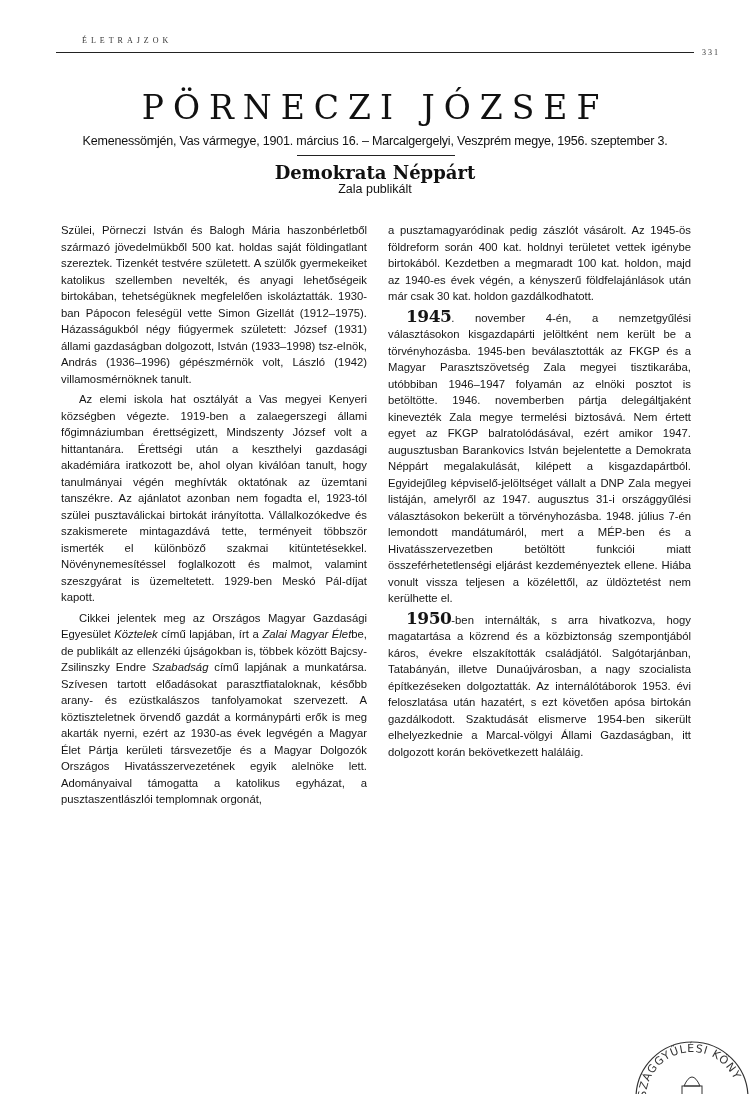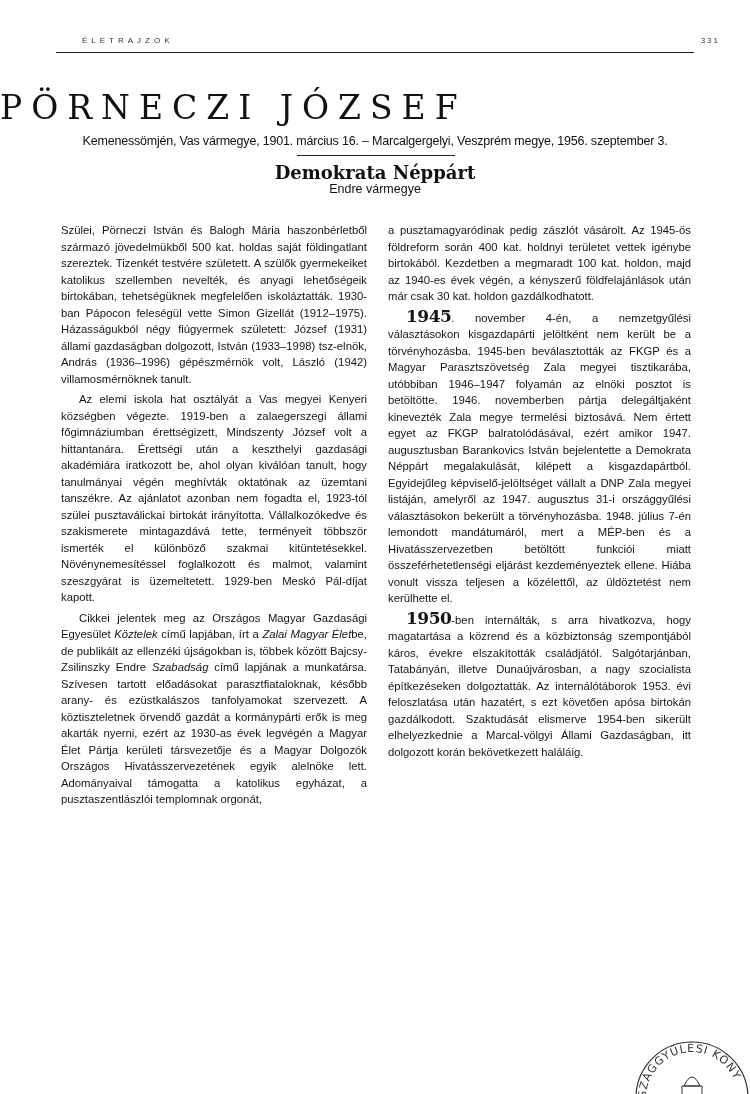--- a/index.html
+++ b/index.html
@@ -3,30 +3,30 @@
 <meta charset="utf-8">
 <style>
   html, body { margin: 0; padding: 0; background: #ffffff; }
   body {
     width: 750px; height: 1094px; position: relative; overflow: hidden;
     font-family: "DejaVu Sans", sans-serif; color: #1a1a1a;
   }
   .running-head {
     position: absolute; left: 56px; top: 36px; width: 638px;
     font-size: 8px; letter-spacing: 4px; color: #333;
-    font-family: Liberation Sans, sans-serif;
+    font-family: Liberation Serif, serif;
     padding-left: 26px;
   }
-  .running-head .pg { position: absolute; right: 0; top: 0; letter-spacing: 2px; }
+  .running-head .pg { position: absolute; right: 0; top: 12px; letter-spacing: 2px; }
   .head-rule {
     position: absolute; left: 56px; top: 52px; width: 638px; height: 0;
     border-top: 1px solid #222;
   }
   .title {
-    position: absolute; left: 0; top: 88px; width: 750px; 
+    position: absolute; left: 0; top: 88px; width: 750px; text-align: center;
     font-family: "DejaVu Serif", serif; font-size: 33px; letter-spacing: 9px;
     font-weight: normal; color: #111;
   }
   .lifespan {
     position: absolute; left: 0; top: 134px; width: 750px; text-align: center;
     font-family: "Liberation Sans", sans-serif; font-size: 12.5px; color: #111;
     letter-spacing: -0.2px;
   }
   .mid-rule {
     position: absolute; left: 297px; top: 155px; width: 158px; height: 0;
@@ -64,21 +64,21 @@
 <div class="running-head">
   <span>ÉLETRAJZOK</span>
   <span class="pg">331</span>
 </div>
 <div class="head-rule"></div>
 
 <h1 class="title" style="margin:0;">PÖRNECZI JÓZSEF</h1>
 <div class="lifespan">Kemenessömjén, Vas vármegye, 1901. március 16. – Marcalgergelyi, Veszprém megye, 1956. szeptember 3.</div>
 <div class="mid-rule"></div>
 <div class="party">Demokrata Néppárt</div>
-<div class="county">Endre vármegye</div>
+<div class="county">Zala publikált</div>
 
 <div class="col left">
   <p>Szülei, Pörneczi István és Balogh Mária haszonbérletből származó jövedelmükből 500 kat. holdas saját földingatlant szereztek. Tizenkét testvére született. A szülők gyermekeiket katolikus szellemben nevelték, és anyagi lehetőségeik birtokában, tehetségüknek megfelelően iskoláztatták. 1930-ban Pápocon feleségül vette Simon Gizellát (1912–1975). Házasságukból négy fiúgyermek született: József (1931) állami gazdaságban dolgozott, István (1933–1998) tsz-elnök, András (1936–1996) gépészmérnök volt, László (1942) villamosmérnöknek tanult.</p>
   <p class="indent">Az elemi iskola hat osztályát a Vas megyei Kenyeri községben végezte. 1919-ben a zalaegerszegi állami főgimnáziumban érettségizett, Mindszenty József volt a hittantanára. Érettségi után a keszthelyi gazdasági akadémiára iratkozott be, ahol olyan kiválóan tanult, hogy tanulmányai végén meghívták oktatónak az üzemtani tanszékre. Az ajánlatot azonban nem fogadta el, 1923-tól szülei pusztaválickai birtokát irányította. Vállalkozókedve és szakismerete mintagazdává tette, terményeit többször ismerték el különböző szakmai kitüntetésekkel. Növénynemesítéssel foglalkozott és malmot, valamint szeszgyárat is üzemeltetett. 1929-ben Meskó Pál-díjat kapott.</p>
   <p class="indent"><span>Cikkei jelentek meg az Országos Magyar Gazdasági Egyesület </span><i>Köztelek</i><span> című lapjában, írt a </span><i>Zalai Magyar Élet</i><span>be, de publikált az ellenzéki újságokban is, többek között Bajcsy-Zsilinszky Endre </span><i>Szabadság</i><span> című lapjának a munkatársa. Szívesen tartott előadásokat parasztfiataloknak, később arany- és ezüstkalászos tanfolyamokat szervezett. A köztiszteletnek örvendő gazdát a kormánypárti erők is meg akarták nyerni, ezért az 1930-as évek legvégén a Magyar Élet Pártja kerületi társvezetője és a Magyar Dolgozók Országos Hivatásszervezetének egyik alelnöke lett. Adományaival támogatta a katolikus egyházat, a pusztaszentlászlói templomnak orgonát,</span></p>
 </div>
 
 <div class="col right">
   <p>a pusztamagyaródinak pedig zászlót vásárolt. Az 1945-ös földreform során 400 kat. holdnyi területet vettek igénybe birtokából. Kezdetben a megmaradt 100 kat. holdon, majd az 1940-es évek végén, a kényszerű földfelajánlások után már csak 30 kat. holdon gazdálkodhatott.</p>
   <p class="indent"><span class="dropnum">1945</span><span>. november 4-én, a nemzetgyűlési választásokon kisgazdapárti jelöltként nem került be a törvényhozásba. 1945-ben beválasztották az FKGP és a Magyar Parasztszövetség Zala megyei tisztikarába, utóbbiban 1946–1947 folyamán az elnöki posztot is betöltötte. 1946. novemberben pártja delegáltjaként kinevezték Zala megye termelési biztosává. Nem értett egyet az FKGP balratolódásával, ezért amikor 1947. augusztusban Barankovics István bejelentette a Demokrata Néppárt megalakulását, kilépett a kisgazdapártból. Egyidejűleg képviselő-jelöltséget vállalt a DNP Zala megyei listáján, amelyről az 1947. augusztus 31-i országgyűlési választásokon bekerült a törvényhozásba. 1948. július 7-én lemondott mandátumáról, mert a MÉP-ben és a Hivatásszervezetben betöltött funkciói miatt összeférhetetlenségi eljárást kezdeményeztek ellene. Hiába vonult vissza teljesen a közélettől, az üldöztetést nem kerülhette el.</span></p>

